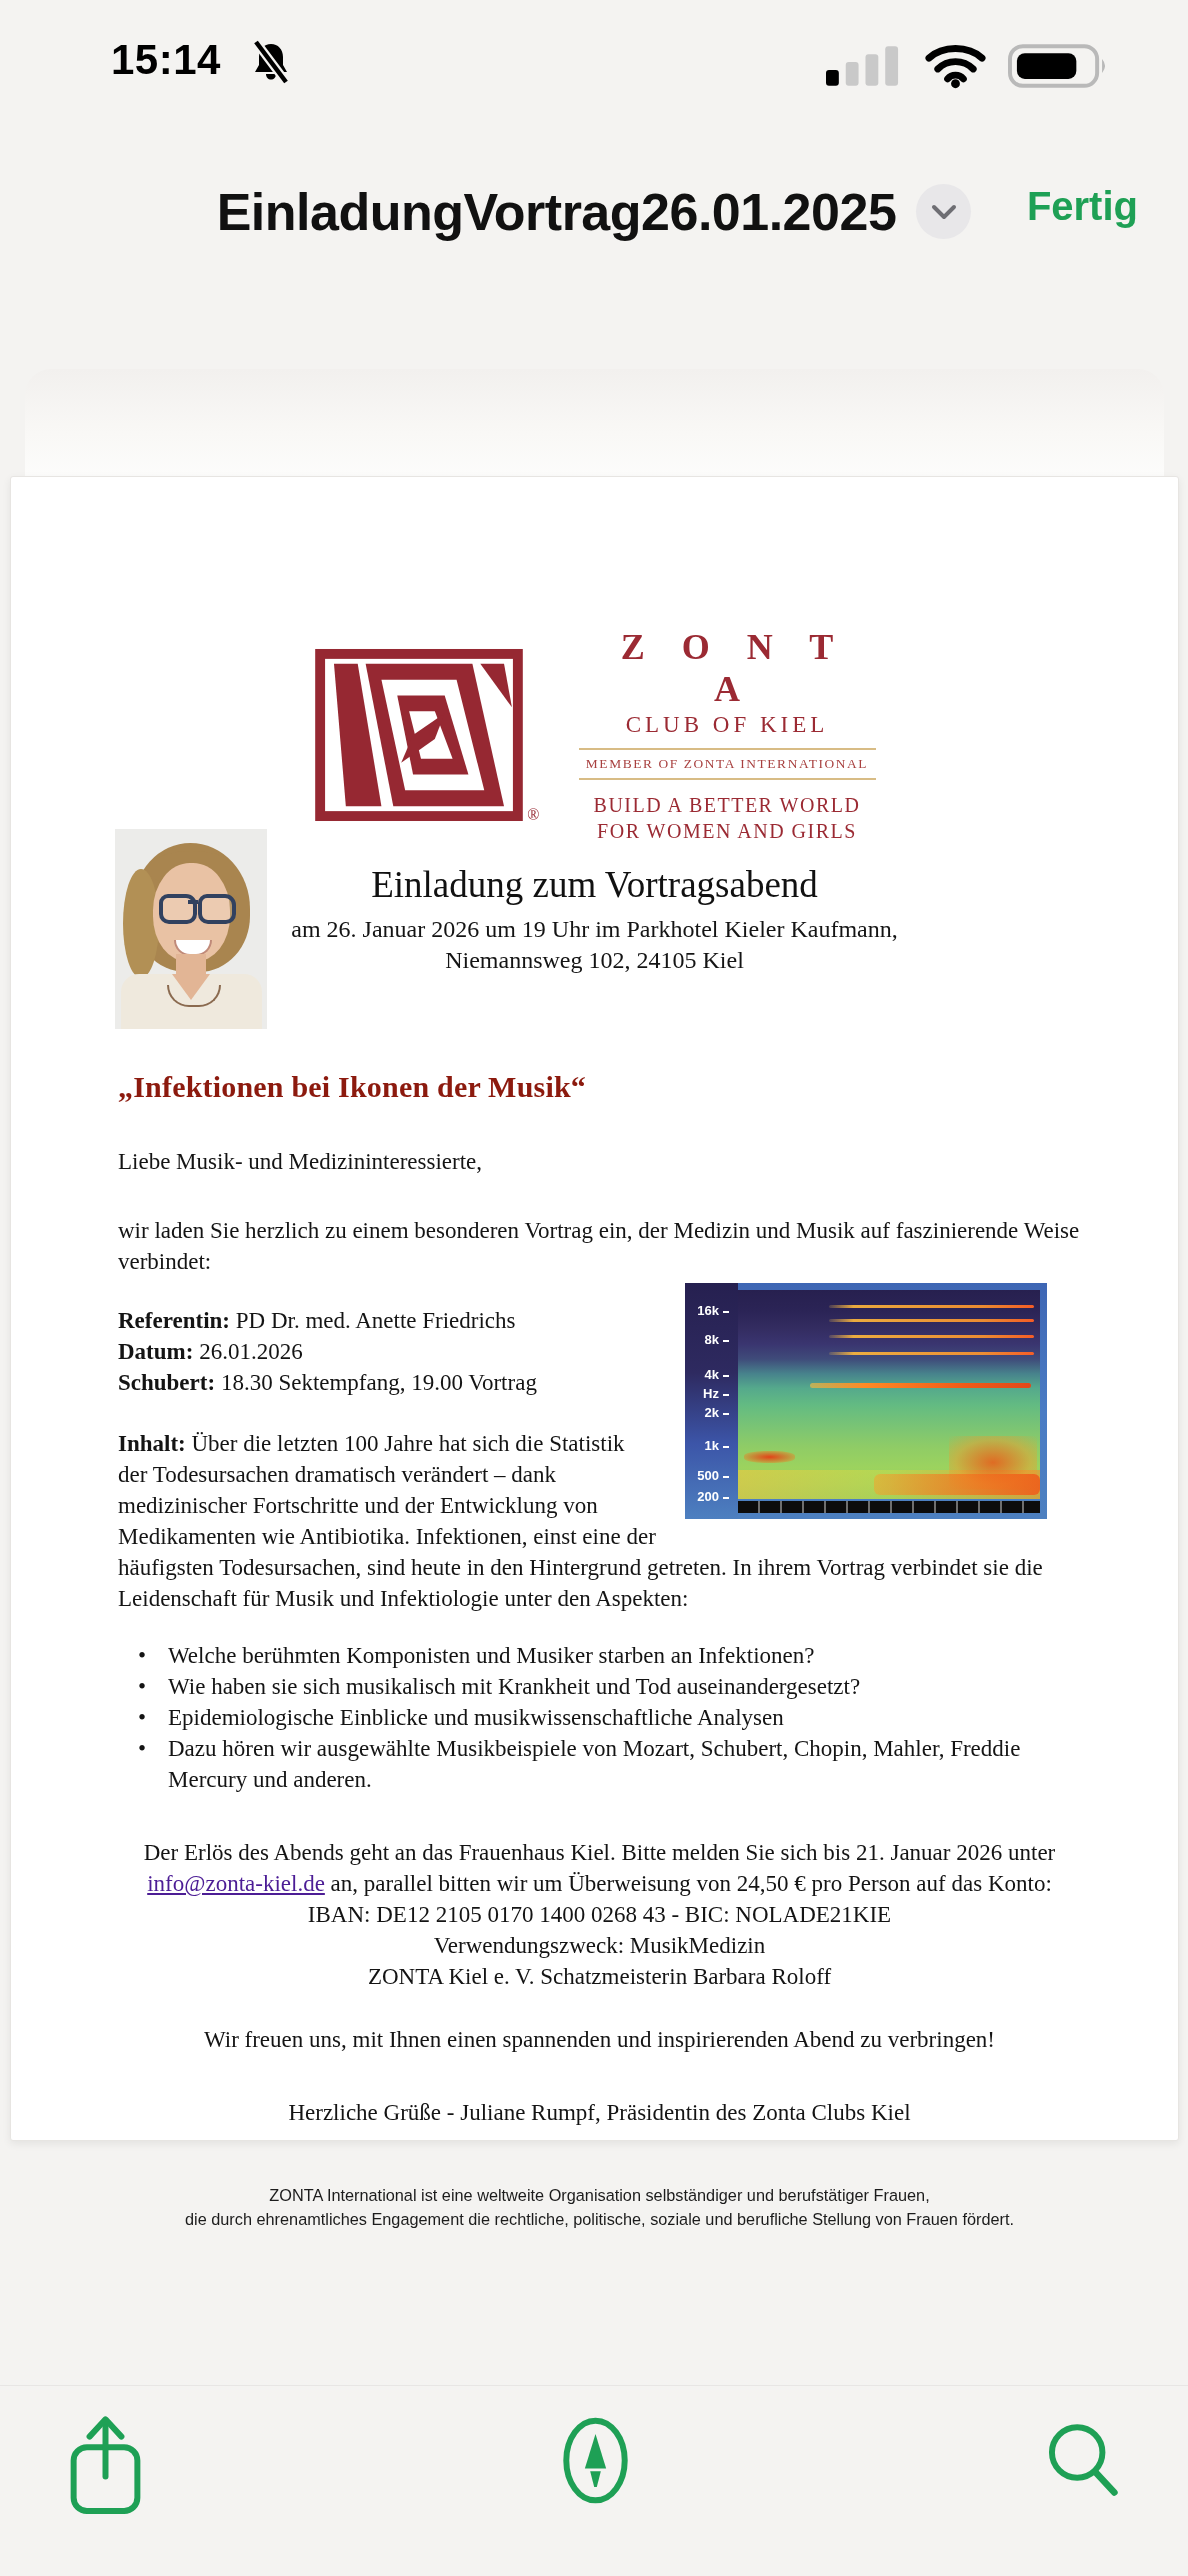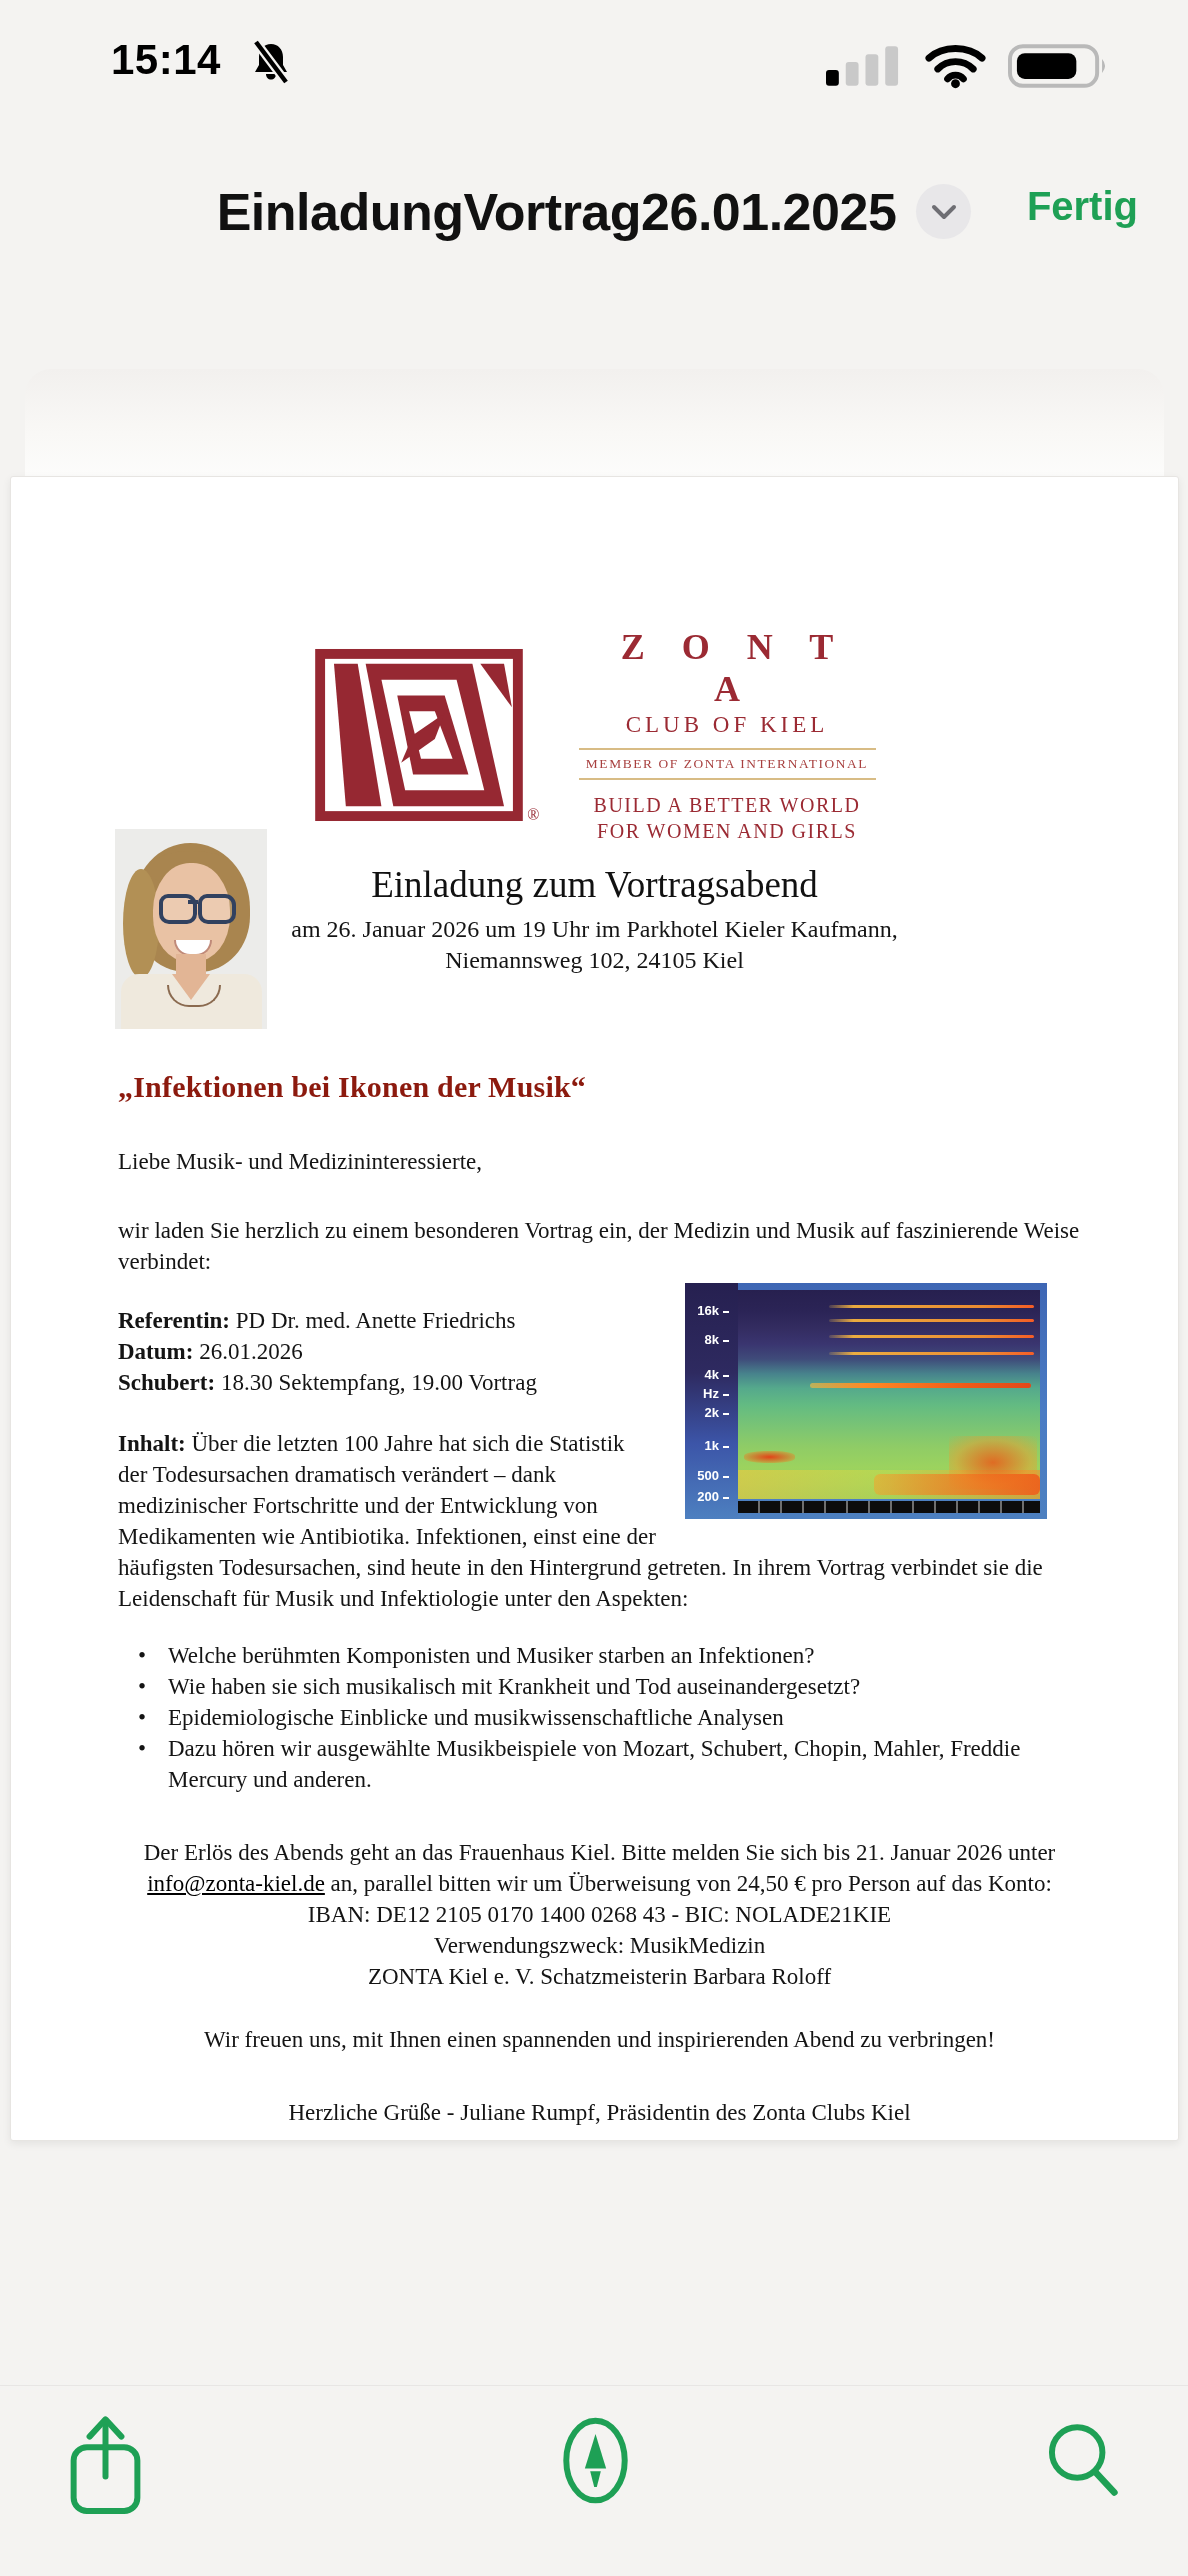--- a/index.html
+++ b/index.html
@@ -62,21 +62,21 @@
   .details{margin-top:28px;}
   .details div{margin:0;}
   .inhalt{margin-top:30px;font-family:Liberation Serif, serif;}
   b{font-weight:700;}
 
   ul.points{margin:26px 0 0 34px;padding:0;list-style:none;}
   ul.points li{padding-left:16px;position:relative;}
   ul.points li::before{content:"•";position:absolute;left:-14px;top:0;}
 
   .register{margin-top:42px;text-align:center;}
-  .register a{color:#000000;text-decoration:underline;}
+  .register a{color:#4c1d95;text-decoration:underline;}
   .cheer{margin-top:32px;text-align:center;}
   .signature{margin-top:42px;text-align:center;}
   .smallprint{margin-top:55px;text-align:center;font-family:"Liberation Sans",sans-serif;font-size:16.3px;line-height:24px;color:#1c1c1c;}
 
   
   .spectro{float:right;position:relative;width:362px;height:236px;margin:6px 34px 16px 26px;background:linear-gradient(180deg,#3e66b4 0%,#4a7cc4 55%,#4d80c0 100%);}
   .sp-plot{position:absolute;left:53px;top:7px;right:7px;bottom:20px;overflow:hidden;
     background:linear-gradient(180deg,#27204f 0%,#2b2456 10%,#332c60 18%,#3a3570 26%,#3f4b7a 33%,#47828c 40%,#55a98c 47%,#63bb82 55%,#79c475 65%,#8fcc66 75%,#9cd35e 85%,#95ce62 93%,#88c765 100%);}
   .sp-gutter{position:absolute;left:0;top:0;width:53px;bottom:0;background:linear-gradient(180deg,#262050 0%,#2e2a60 38%,#3c55a8 68%,#4d80c0 100%);}
   .sp-label{position:absolute;width:44px;text-align:right;color:#fff;font-size:13px;font-weight:700;font-family:"Liberation Sans",sans-serif;}
@@ -256,20 +256,24 @@
       <div class="register">
         <span>Der Erlös des Abends geht an das Frauenhaus Kiel. Bitte melden Sie sich bis 21. Januar 2026 unter </span><a href="#">info@zonta-kiel.de</a><span> an, parallel bitten wir um Überweisung von 24,50 € pro Person auf das Konto:</span><br>
         <span>IBAN: DE12 2105 0170 1400 0268 43 - BIC: NOLADE21KIE</span><br>
         <span>Verwendungszweck:  MusikMedizin</span><br>
         <span>ZONTA Kiel e. V. Schatzmeisterin Barbara Roloff</span>
       </div>
 
       <div class="cheer">Wir freuen uns, mit Ihnen einen spannenden und inspirierenden Abend zu verbringen!</div>
       <div class="signature">Herzliche Grüße - Juliane Rumpf, Präsidentin des Zonta Clubs Kiel</div>
 
+      <div class="smallprint">
+        <div>ZONTA International ist eine weltweite Organisation selbständiger und berufstätiger Frauen,</div>
+        <div>die durch ehrenamtliches Engagement die rechtliche, politische, soziale und berufliche Stellung von Frauen fördert.</div>
+      </div>
     </div>
   </div>
 
   <div class="toolbar">
     <span class="tb-icon tb-share">
       <svg width="85" height="109" viewBox="0 0 64 82">
         <rect x="8" y="28" width="48" height="48" rx="10" fill="none" stroke="#1ea055" stroke-width="4.5"></rect>
         <line x1="32" y1="8" x2="32" y2="50" stroke="#1ea055" stroke-width="4.5" stroke-linecap="round"></line>
         <polyline points="20,20 32,7 44,20" fill="none" stroke="#1ea055" stroke-width="4.5" stroke-linecap="round" stroke-linejoin="round"></polyline>
       </svg>

